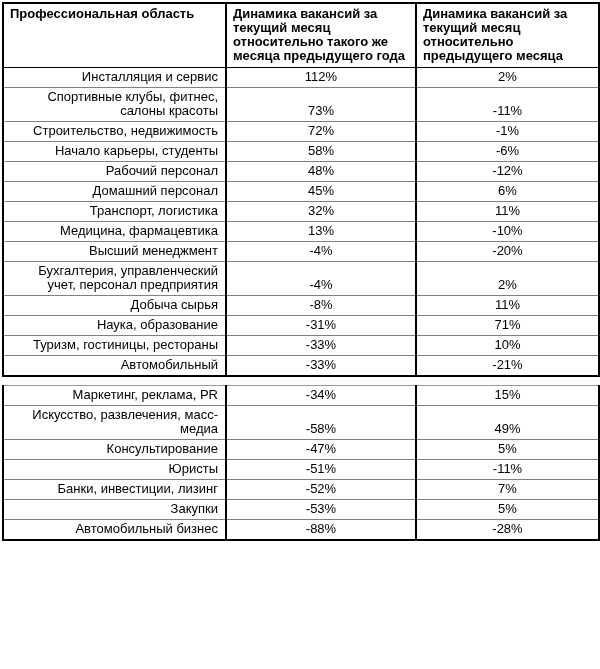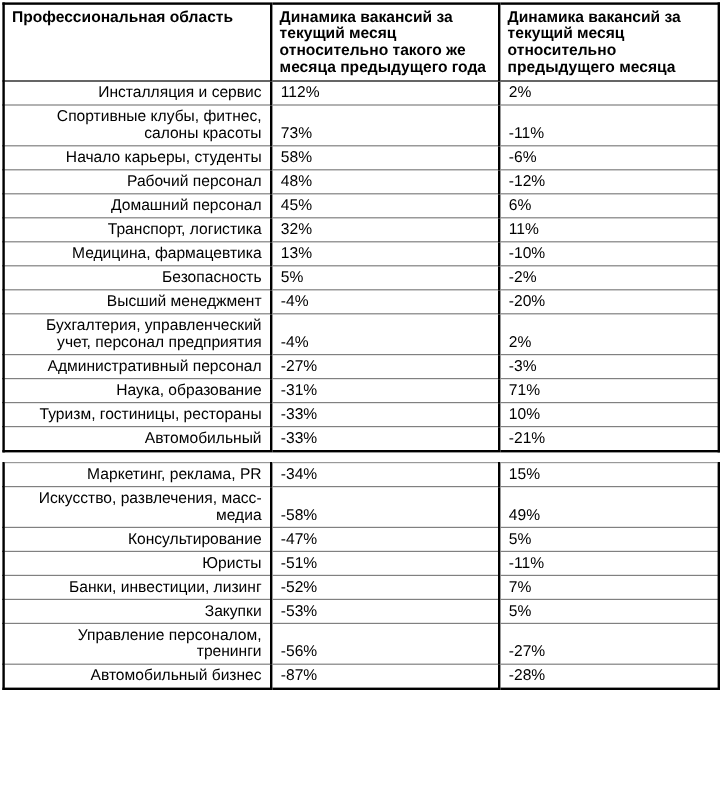--- a/index.html
+++ b/index.html
@@ -41,21 +41,21 @@
     border-bottom: 1px solid #000000;
   }
   td {
     vertical-align: bottom;
     padding: 2px 7px 3px 7px;
   }
   th + th, td + td {
     border-left: 2px solid #000000;
   }
   td.c1 { text-align: right; }
-  td.c2, td.c3 { text-align: left; }
+  td.c2, td.c3 { text-align: center; }
   tbody tr + tr td {
     border-top: 1px solid #808080;
   }
 </style>
 </head>
 <body>
 
 <div class="page">
 
   <table class="tbl">
@@ -76,20 +76,25 @@
           <td class="c1">Инсталляция и сервис</td>
           <td class="c2">112%</td>
           <td class="c3">2%</td>
         </tr>
         <tr>
           <td class="c1">Спортивные клубы, фитнес, салоны красоты</td>
           <td class="c2">73%</td>
           <td class="c3">-11%</td>
         </tr>
         <tr>
+          <td class="c1">Строительство, недвижимость</td>
+          <td class="c2">72%</td>
+          <td class="c3">-1%</td>
+        </tr>
+        <tr>
           <td class="c1">Начало карьеры, студенты</td>
           <td class="c2">58%</td>
           <td class="c3">-6%</td>
         </tr>
         <tr>
           <td class="c1">Рабочий персонал</td>
           <td class="c2">48%</td>
           <td class="c3">-12%</td>
         </tr>
         <tr>
@@ -101,38 +106,33 @@
           <td class="c1">Транспорт, логистика</td>
           <td class="c2">32%</td>
           <td class="c3">11%</td>
         </tr>
         <tr>
           <td class="c1">Медицина, фармацевтика</td>
           <td class="c2">13%</td>
           <td class="c3">-10%</td>
         </tr>
         <tr>
-          <td class="c1">Безопасность</td>
-          <td class="c2">5%</td>
-          <td class="c3">-2%</td>
-        </tr>
-        <tr>
           <td class="c1">Высший менеджмент</td>
           <td class="c2">-4%</td>
           <td class="c3">-20%</td>
         </tr>
         <tr>
           <td class="c1">Бухгалтерия, управленческий учет, персонал предприятия</td>
           <td class="c2">-4%</td>
           <td class="c3">2%</td>
         </tr>
         <tr>
-          <td class="c1">Административный персонал</td>
-          <td class="c2">-27%</td>
-          <td class="c3">-3%</td>
+          <td class="c1">Добыча сырья</td>
+          <td class="c2">-8%</td>
+          <td class="c3">11%</td>
         </tr>
         <tr>
           <td class="c1">Наука, образование</td>
           <td class="c2">-31%</td>
           <td class="c3">71%</td>
         </tr>
         <tr>
           <td class="c1">Туризм, гостиницы, рестораны</td>
           <td class="c2">-33%</td>
           <td class="c3">10%</td>
@@ -178,25 +178,20 @@
           <td class="c1">Банки, инвестиции, лизинг</td>
           <td class="c2">-52%</td>
           <td class="c3">7%</td>
         </tr>
         <tr>
           <td class="c1">Закупки</td>
           <td class="c2">-53%</td>
           <td class="c3">5%</td>
         </tr>
         <tr>
-          <td class="c1">Управление персоналом, тренинги</td>
-          <td class="c2">-56%</td>
-          <td class="c3">-27%</td>
-        </tr>
-        <tr>
           <td class="c1">Автомобильный бизнес</td>
-          <td class="c2">-87%</td>
+          <td class="c2">-88%</td>
           <td class="c3">-28%</td>
         </tr>
       </tbody>
   </table>
 
 </div>
 
 </body></html>

